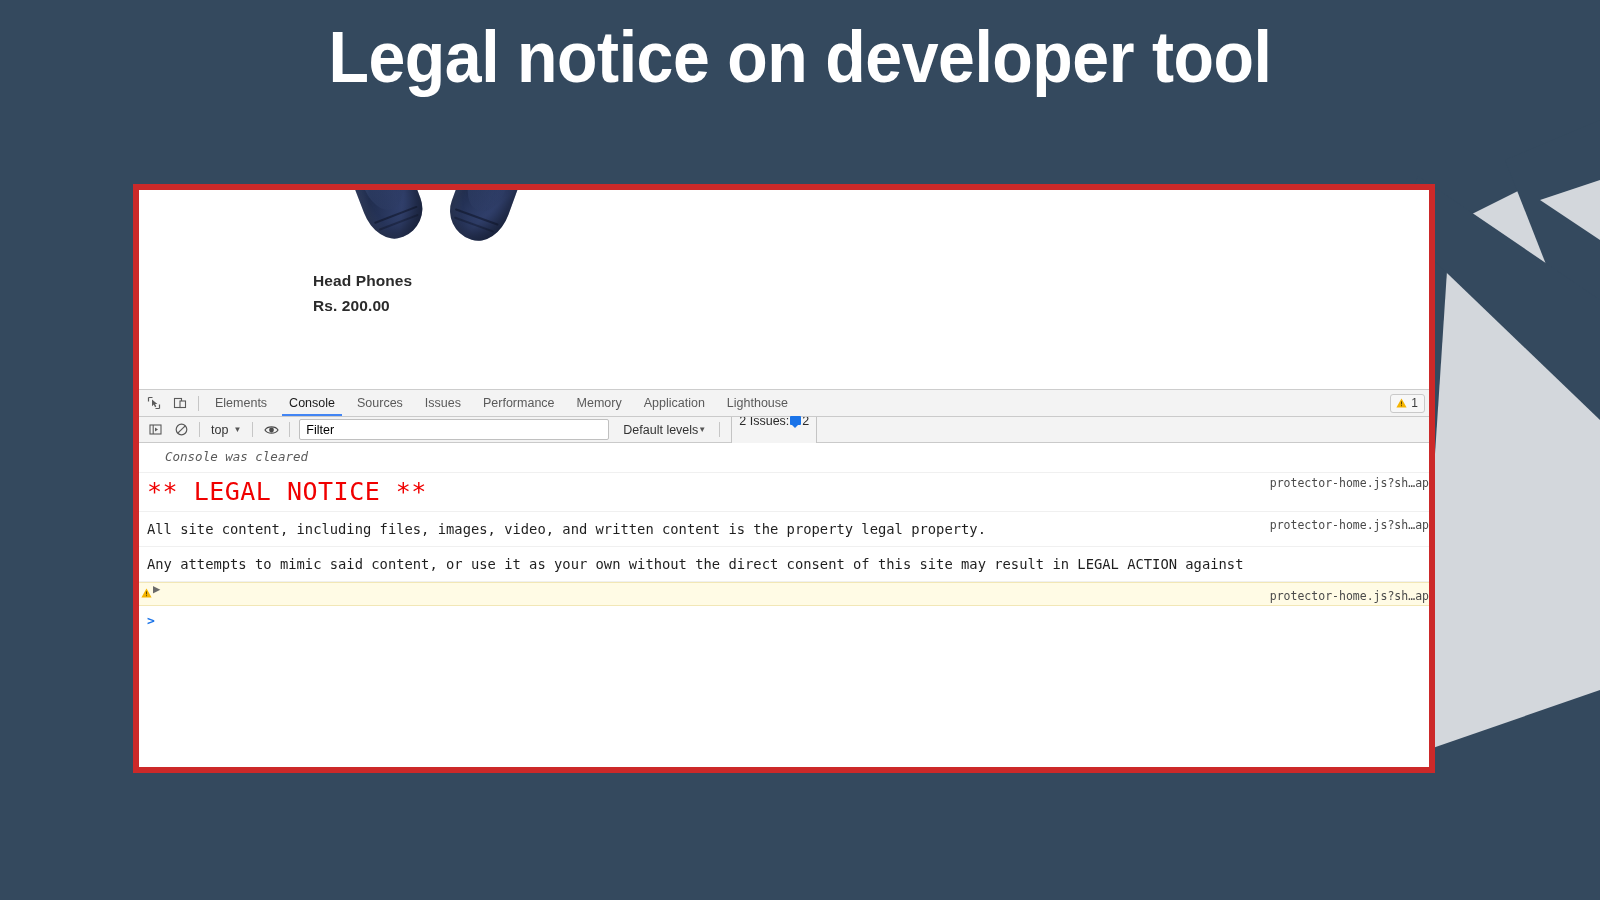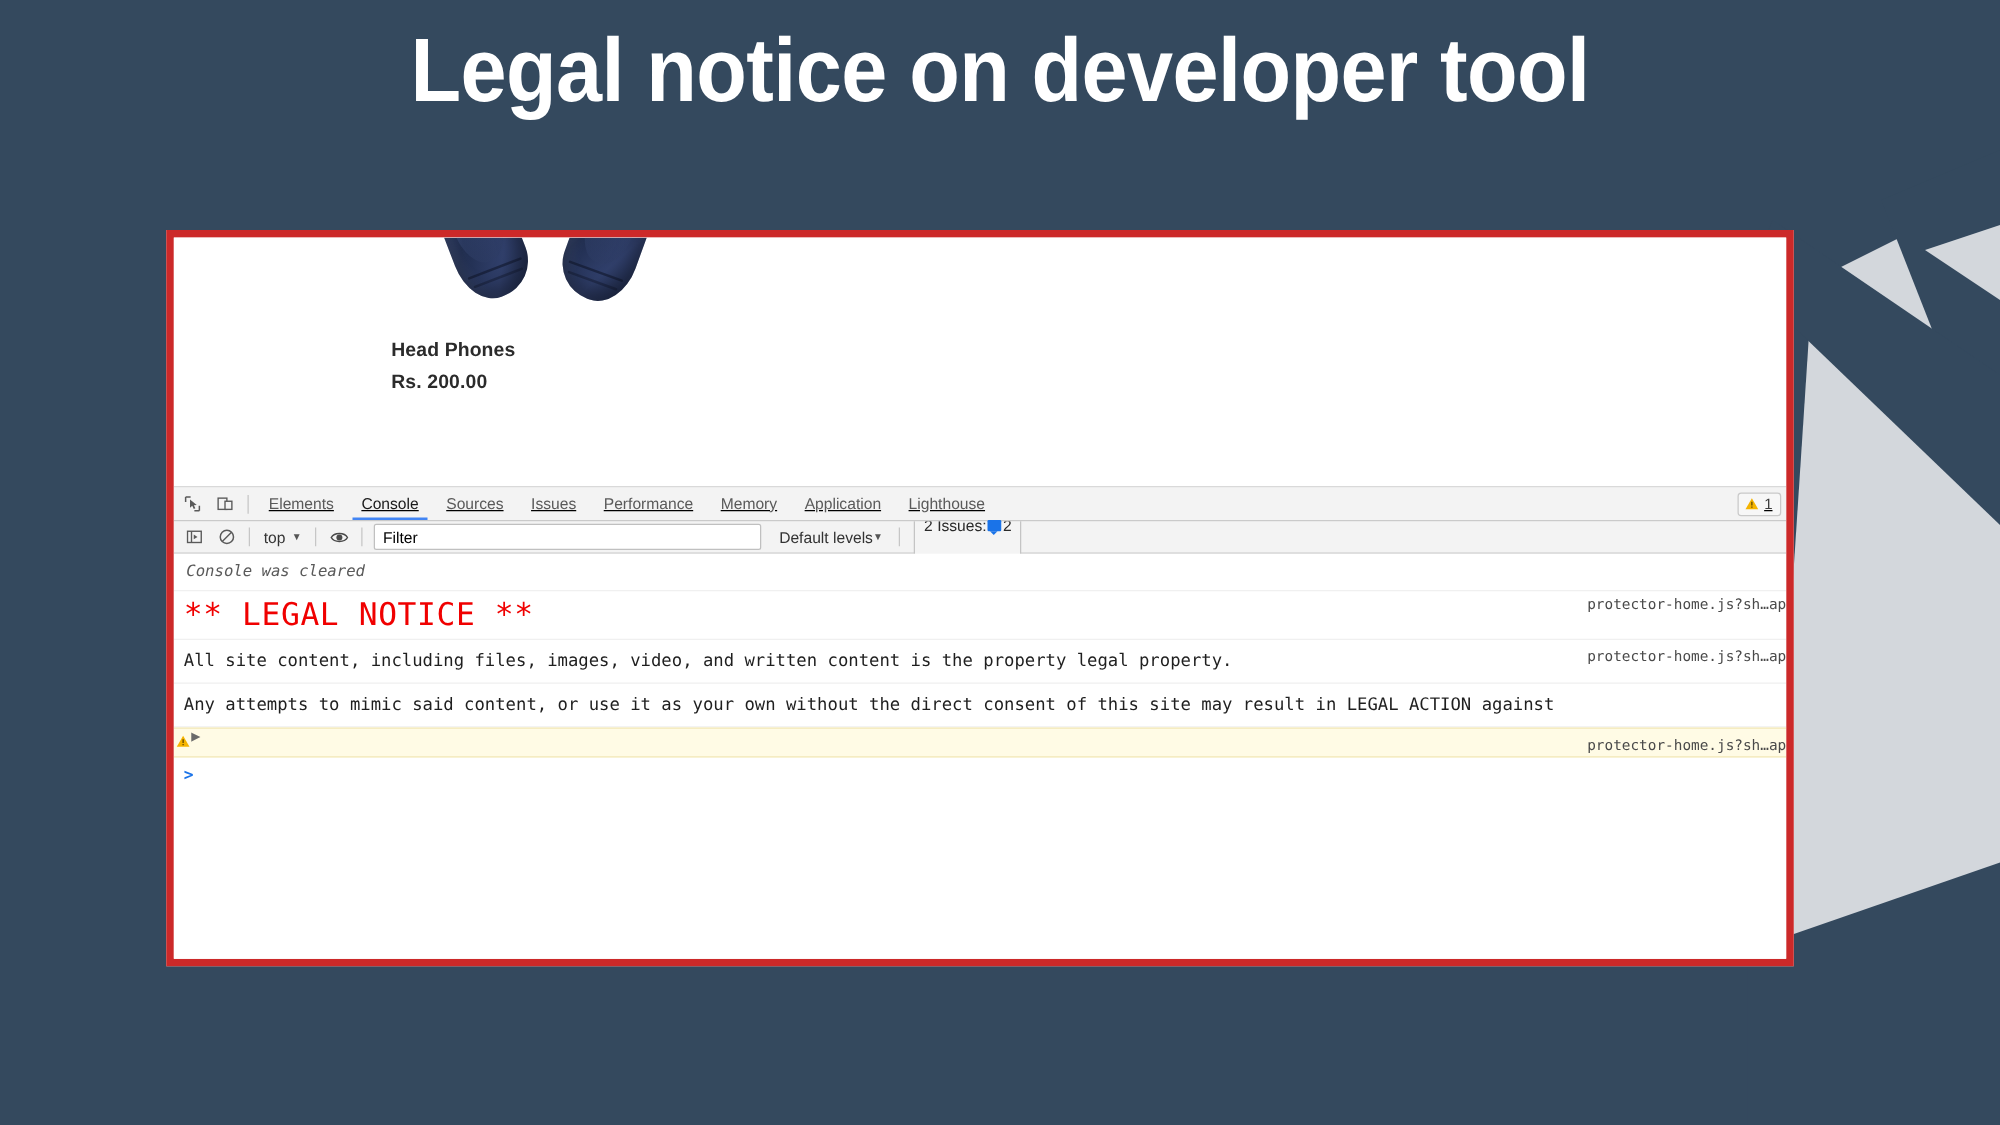--- a/index.html
+++ b/index.html
@@ -160,21 +160,20 @@
 
   .dt-tabbar {
     display: flex;
     align-items: center;
     height: 26px;
     min-height: 26px;
     background: #f3f3f3;
     border-bottom: 1px solid #cacaca;
     padding: 0 2px;
     position: relative;
-    text-decoration: underline;
   }
   .dt-iconbtn {
     width: 26px;
     height: 24px;
     display: flex;
     align-items: center;
     justify-content: center;
     flex: 0 0 auto;
   }
   .dt-sep {
@@ -310,21 +309,21 @@
   }
   .con-row {
     position: relative;
     border-bottom: 1px solid #f0f0f0;
     padding: 2px 0 2px 0;
     min-height: 18px;
     display: flex;
     align-items: flex-start;
   }
   .con-row.cleared {
-    padding: 4px 0 5px 0;
+    padding: 4px 0 5px 16px;
   }
   .con-gutter {
     width: 14px;
     min-width: 14px;
     display: flex;
     align-items: center;
     justify-content: center;
     padding-top: 3px;
   }
   .con-text {

